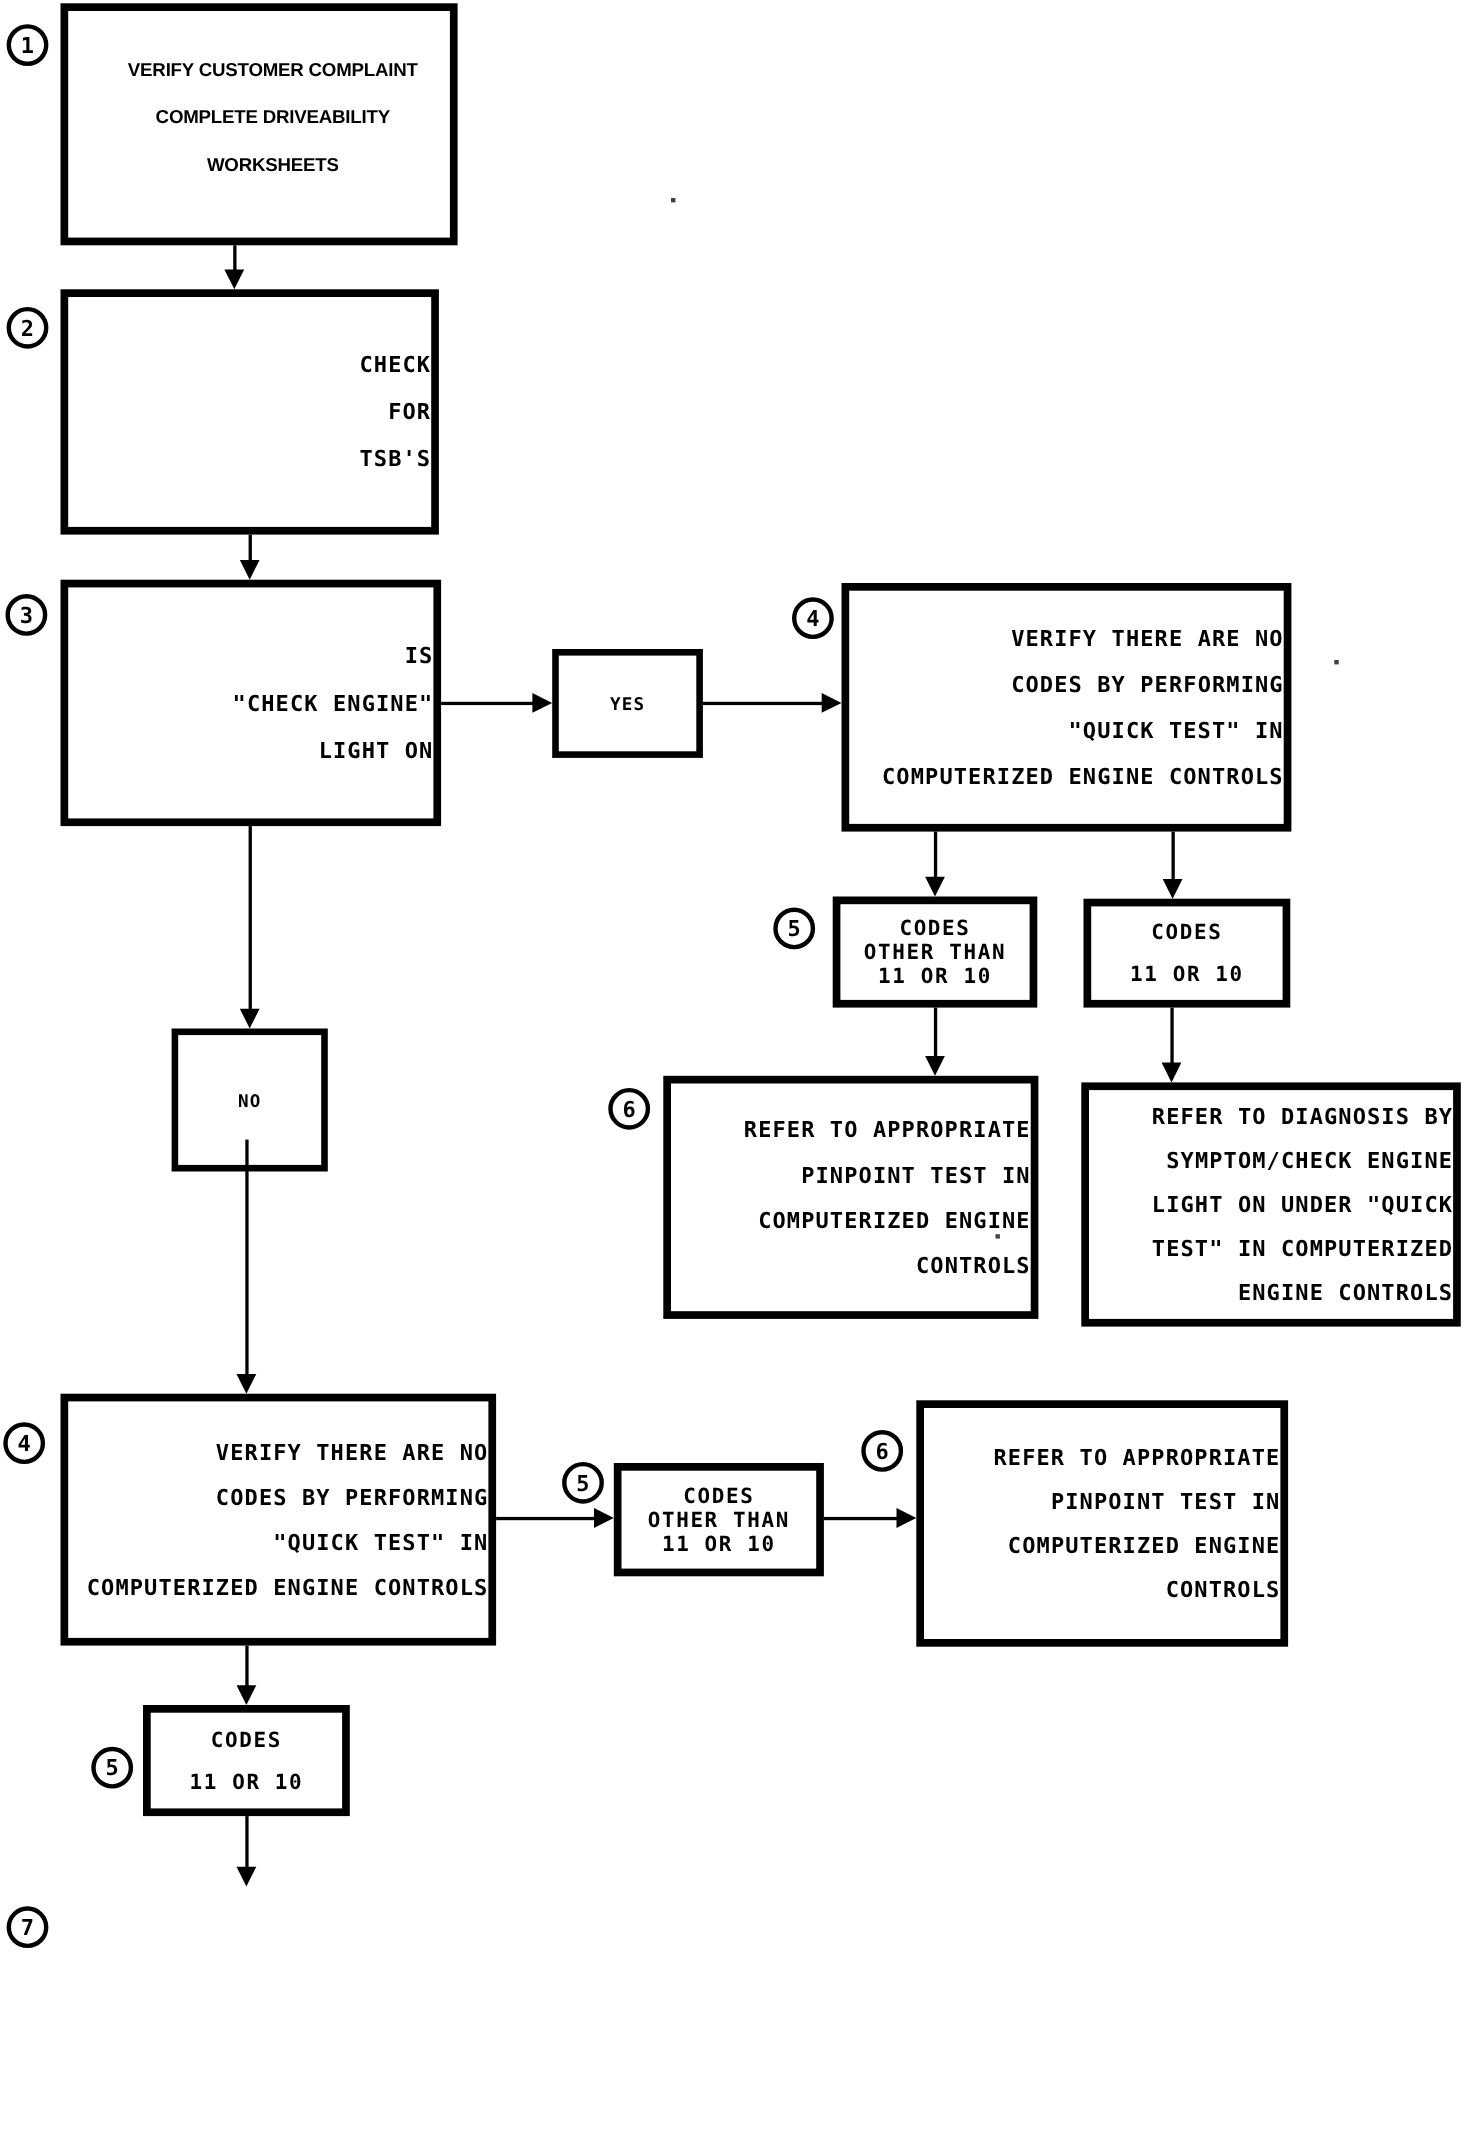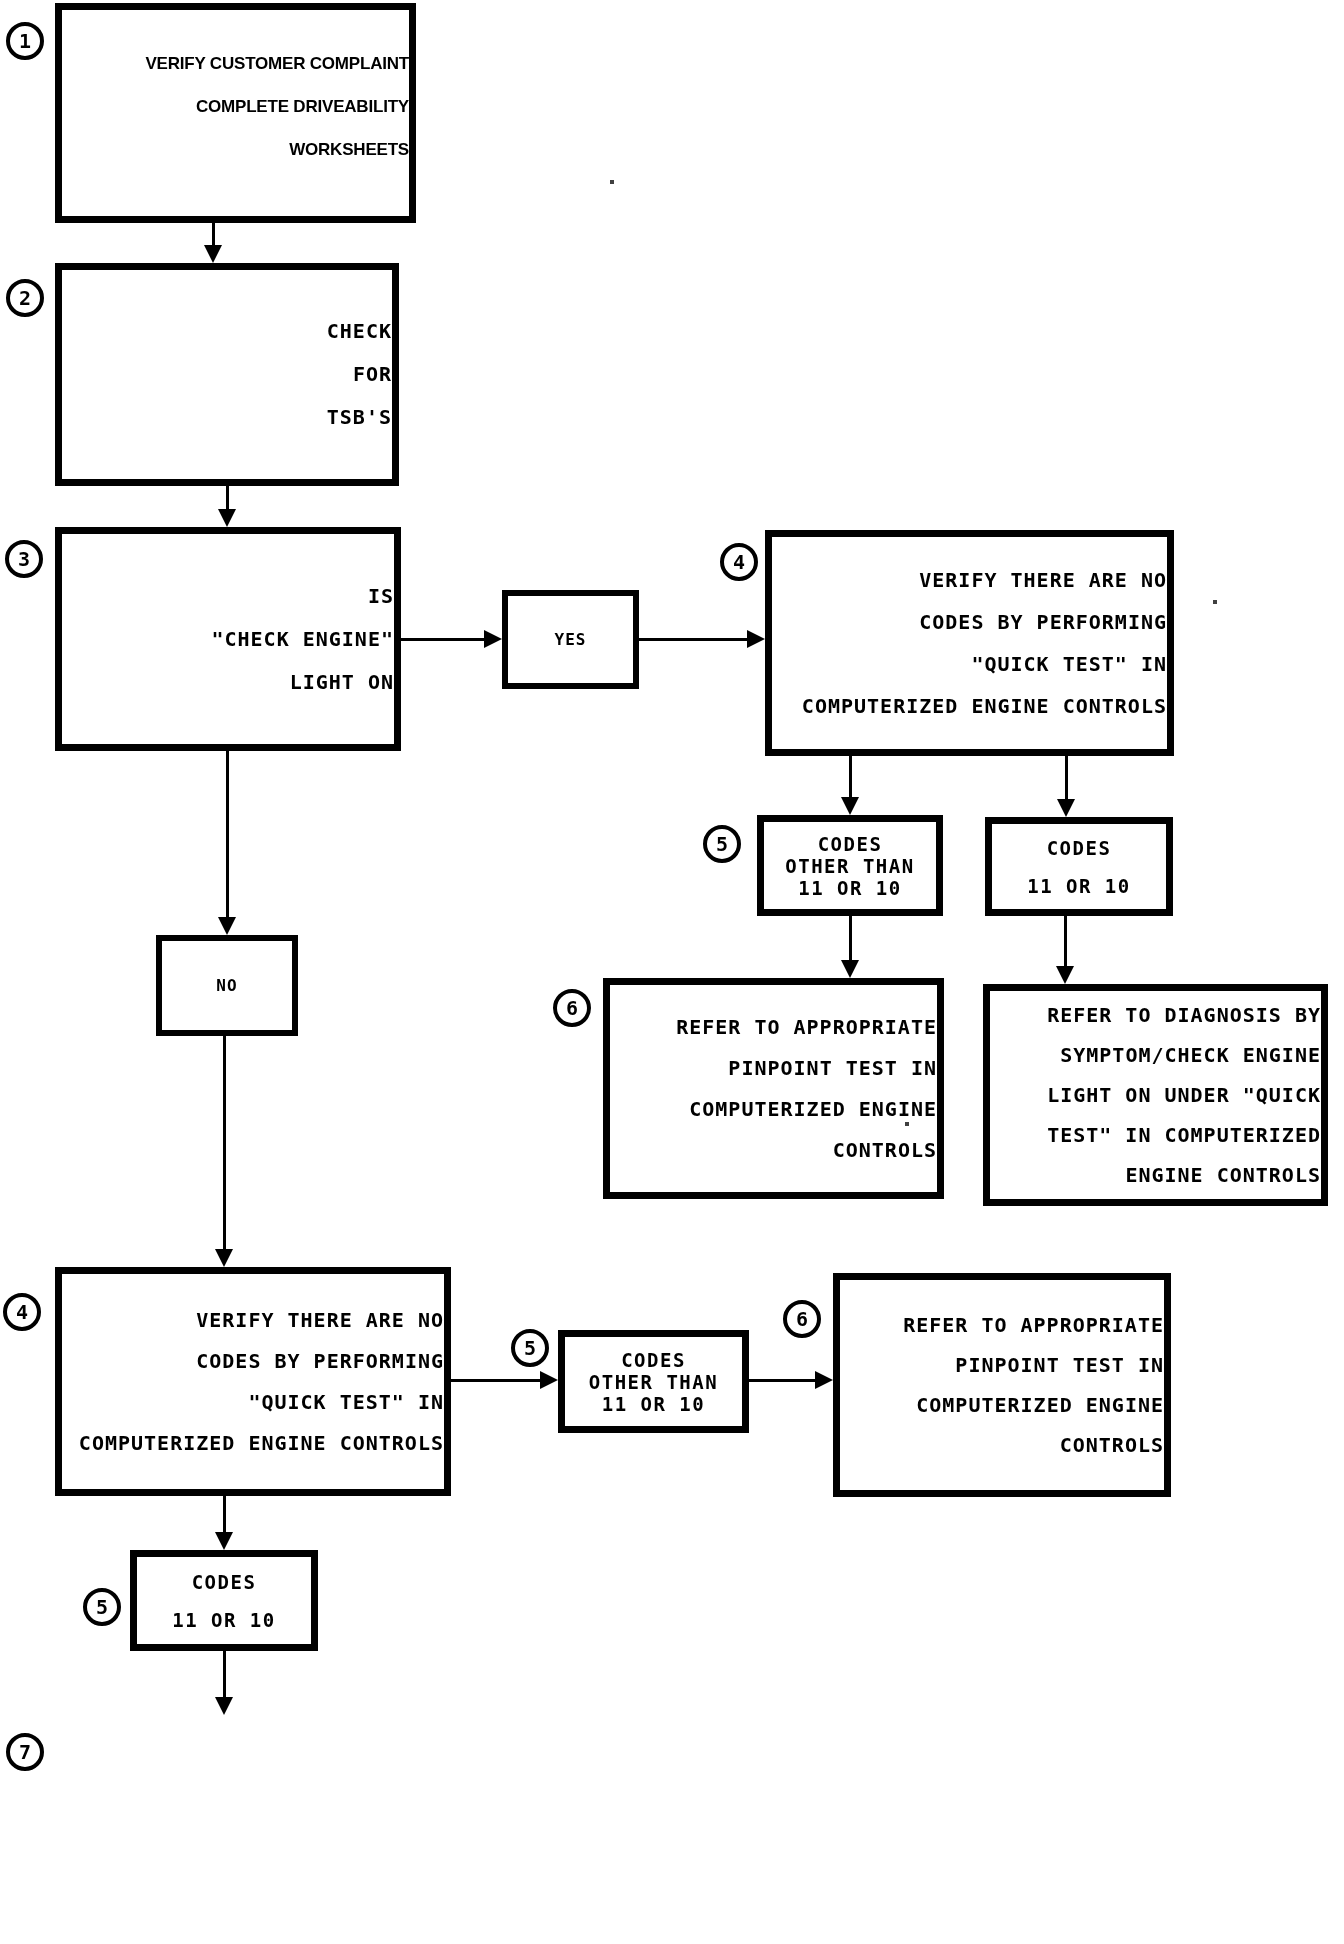--- a/index.html
+++ b/index.html
@@ -12,21 +12,21 @@
   .mono{font-size:20px;letter-spacing:1px;text-align:right;}
   .lh43 .ln{line-height:43px;}
   .lh42 .ln{line-height:42px;}
   .lh41 .ln{line-height:41px;}
   .lh40 .ln{line-height:40px;}
   .lh38 .ln{line-height:38px;}
   .codes{font-size:19px;letter-spacing:1.5px;}
   .codes.tight .ln{line-height:22px;}
   .codes.wide .ln{line-height:38px;}
   .sans{font-family:"Liberation Sans",sans-serif;font-size:17px;font-weight:bold;letter-spacing:-0.2px;}
-  .sans .lines{text-align:right;padding-left:25px;padding-bottom:14px;}
+  .sans .lines{text-align:center;padding-left:25px;padding-bottom:14px;}
   .sans .ln{line-height:43px;}
   .small-label{font-size:16px;letter-spacing:1px;justify-content:flex-end;}
   .badge{position:absolute;box-sizing:border-box;width:38px;height:38px;border:4px solid #000;
          border-radius:50%;display:flex;align-items:center;justify-content:center;
          font-size:20px;font-weight:bold;background:#fff;}
   .vline{position:absolute;width:3px;background:#000;}
   .varrow{position:absolute;width:0;height:0;border-left:9px solid transparent;
           border-right:9px solid transparent;border-top:18px solid #000;}
   .hline{position:absolute;height:3px;background:#000;}
   .harrow{position:absolute;width:0;height:0;border-top:9px solid transparent;
@@ -72,21 +72,21 @@
       <div class="ln">LIGHT ON</div>
     </div>
   </div>
 
   <div class="node small-label" style="left:502px;top:590px;width:137px;height:99px;border-width:6px;">
     <div class="lines">
         <div class="ln">YES</div>
       </div>
   </div>
 
-  <div class="node small-label" style="left:156px;top:935px;width:142px;height:101px;border-width:6px;">
+  <div class="node small-label" style="left:156px;top:935px;width:142px;height:130px;border-width:6px;">
     <div class="lines">
         <div class="ln">NO</div>
       </div>
   </div>
 
   <div class="node mono lh42" style="left:765px;top:530px;width:409px;height:226px;">
     <div class="lines">
       <div class="ln">VERIFY THERE ARE NO</div>
       <div class="ln">CODES BY PERFORMING</div>
       <div class="ln">"QUICK TEST" IN</div>

